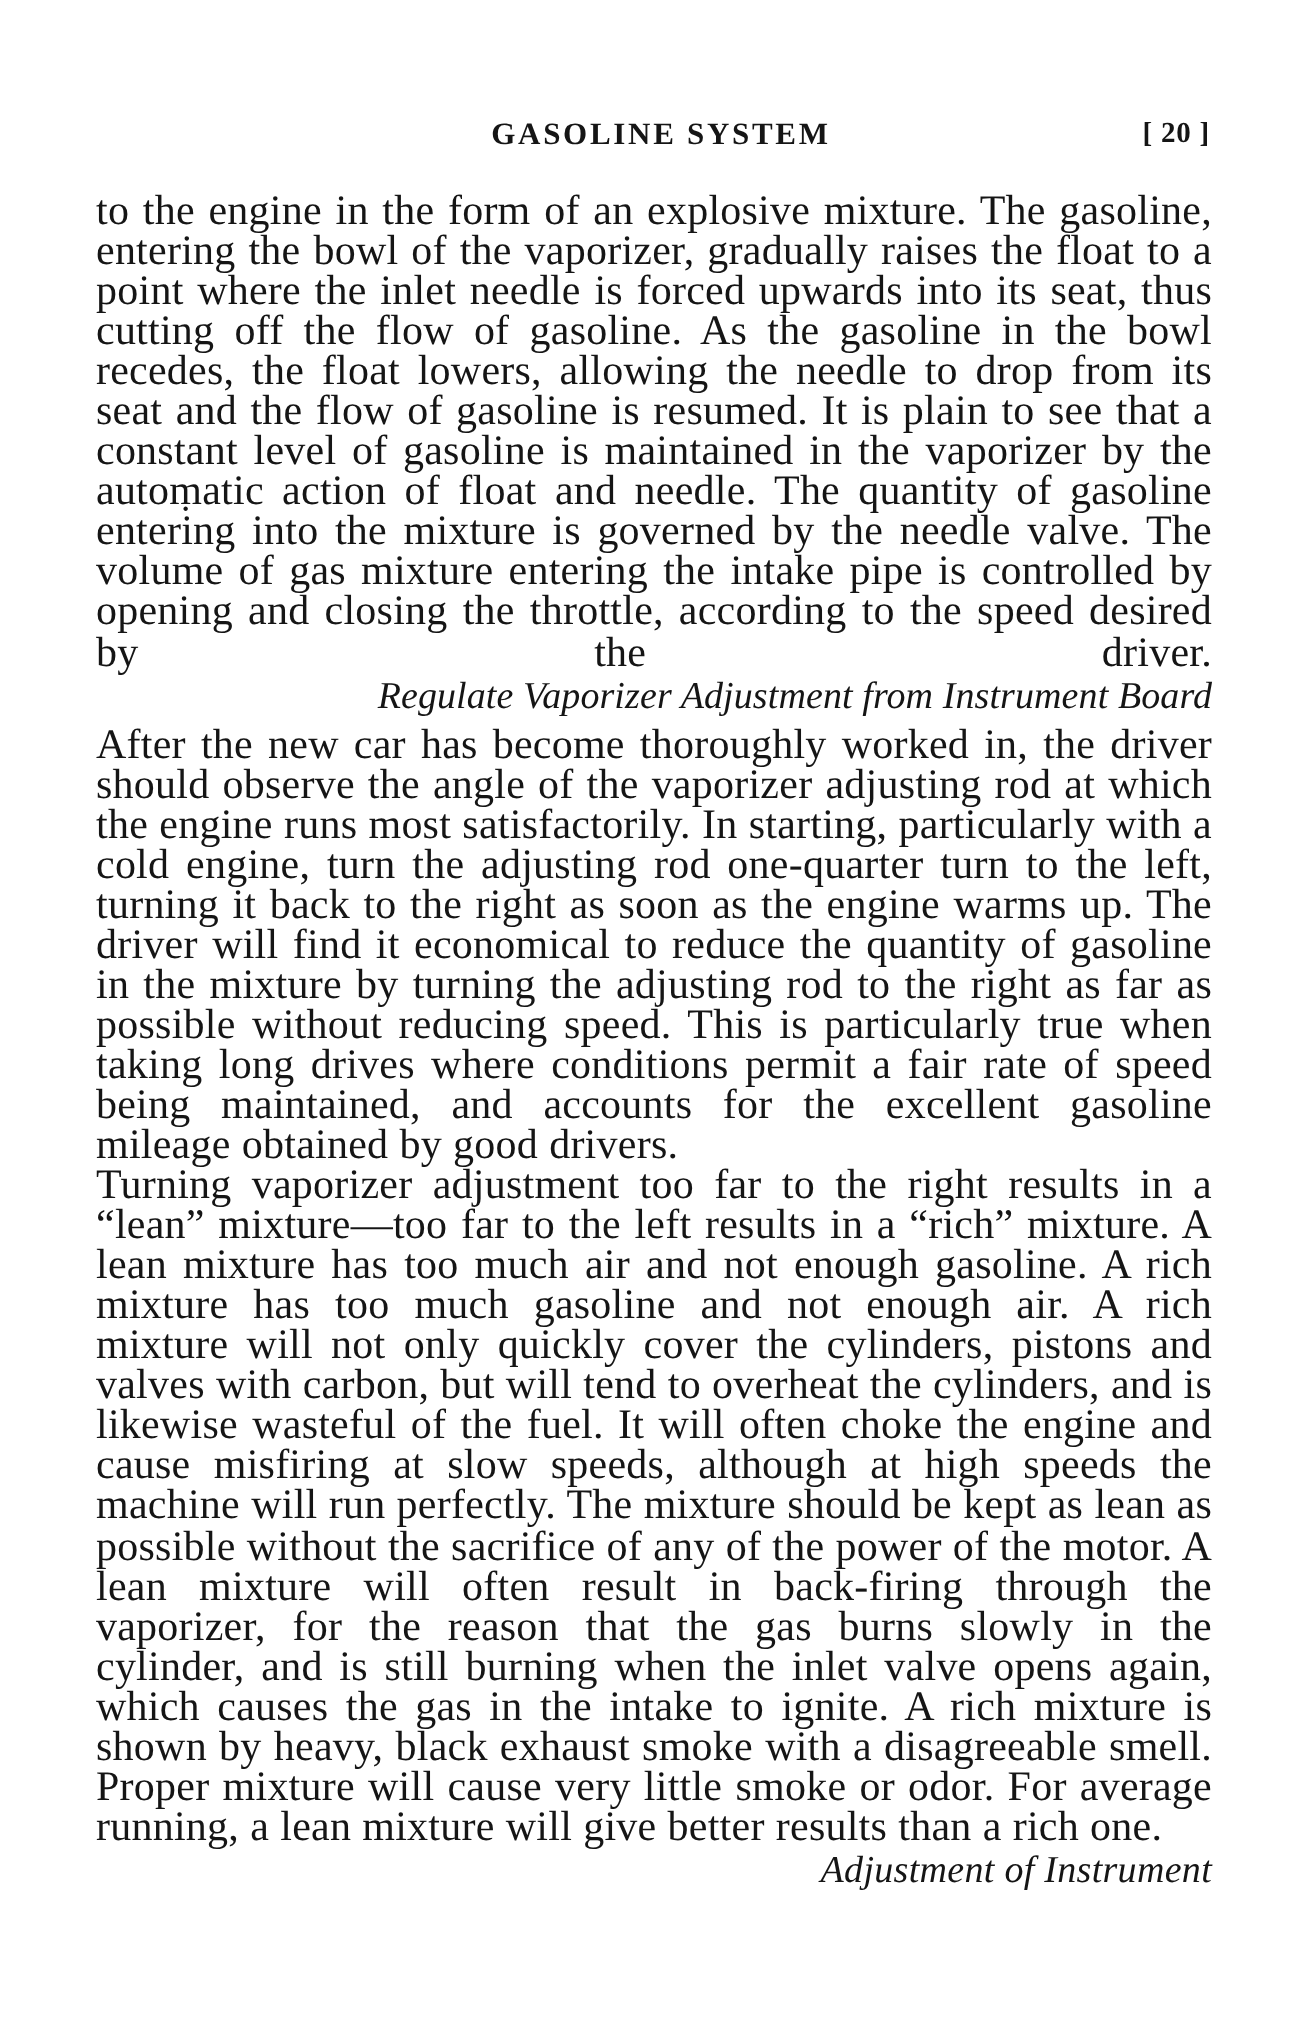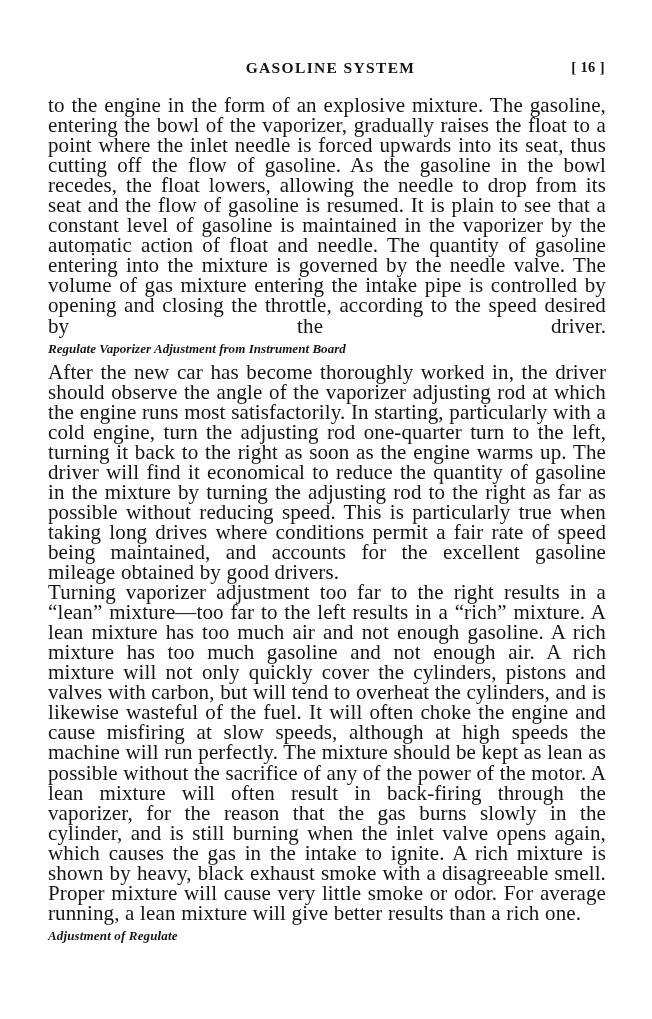--- a/index.html
+++ b/index.html
@@ -71,53 +71,54 @@
     word-spacing: 0.2px;
     -webkit-hyphens: none;
     hyphens: none;
   }
   .para.last-justified {
     text-align-last: justify;
   }
 
   .subhead {
     margin: 0;
-    font-size: 13px;
+    font-size: 19px;
     line-height: 26px;
-    font-weight: bold;
+    font-weight: normal;
     font-style: italic;
     letter-spacing: 0.15px;
     white-space: nowrap;
+    text-align: right;
   }
   .subhead.wide {
     letter-spacing: 0.05px;
   }
 
   
   .column, .running-head {
     text-rendering: optimizeLegibility;
   }
 </style>
 </head>
 <body>
 
 <div class="page">
 
   <div class="running-head">
     <span class="running-head-title">GASOLINE SYSTEM</span>
-    <span class="folio">[ 16 ]</span>
+    <span class="folio">[ 20 ]</span>
   </div>
 
   <div class="column">
 
     <p class="para last-justified">to the engine in the form of an explosive mixture.   The gasoline, entering the bowl of the vaporizer, gradually raises the float to a point where the inlet needle is forced upwards into its seat, thus cutting off the flow of gasoline.   As the gasoline in the bowl recedes, the float lowers, allowing the needle to drop from its seat and the flow of gasoline is resumed.   It is plain to see that a constant level of gasoline is maintained in the vaporizer by the autoṃatic action of float and needle. The quantity of gasoline entering into the mixture is governed by the needle valve.   The volume of gas mixture entering the intake pipe is controlled by opening and closing the throttle, according to the speed desired by the driver.</p>
 
     <h2 class="subhead wide">Regulate Vaporizer Adjustment from Instrument Board</h2>
 
     <p class="para">After the new car has become thoroughly worked in, the driver should observe the angle of the vaporizer adjusting rod at which the engine runs most satisfactorily. In starting, particularly with a cold engine, turn the adjusting rod one-quarter turn to the left, turning it back to the right as soon as the engine warms up. The driver will find it economical to reduce the quantity of gasoline in the mixture by turning the adjusting rod to the right as far as possible without reducing speed. This is particularly true when taking long drives where conditions permit a fair rate of speed being maintained, and accounts for the excellent gasoline mileage obtained by good drivers.</p>
 
     <p class="para">Turning vaporizer adjustment too far to the right results in a “lean” mixture—too far to the left results in a “rich” mixture. A lean mixture has too much air and not enough gasoline. A rich mixture has too much gasoline and not enough air. A rich mixture will not only quickly cover the cylinders, pistons and valves with carbon, but will tend to overheat the cylinders, and is likewise wasteful of the fuel. It will often choke the engine and cause misfiring at slow speeds, although at high speeds the machine will run perfectly. The mixture should be kept as lean as possible without the sacrifice of any of the power of the motor. A lean mixture will often result in back-firing through the vaporizer, for the reason that the gas burns slowly in the cylinder, and is still burning when the inlet valve opens again, which causes the gas in the intake to ignite. A rich mixture is shown by heavy, black exhaust smoke with a disagreeable smell. Proper mixture will cause very little smoke or odor. For average running, a lean mixture will give better results than a rich one.</p>
 
-    <h2 class="subhead">Adjustment of Regulate</h2>
+    <h2 class="subhead">Adjustment of Instrument</h2>
 
 
   </div>
 </div>
 
 </body></html>

